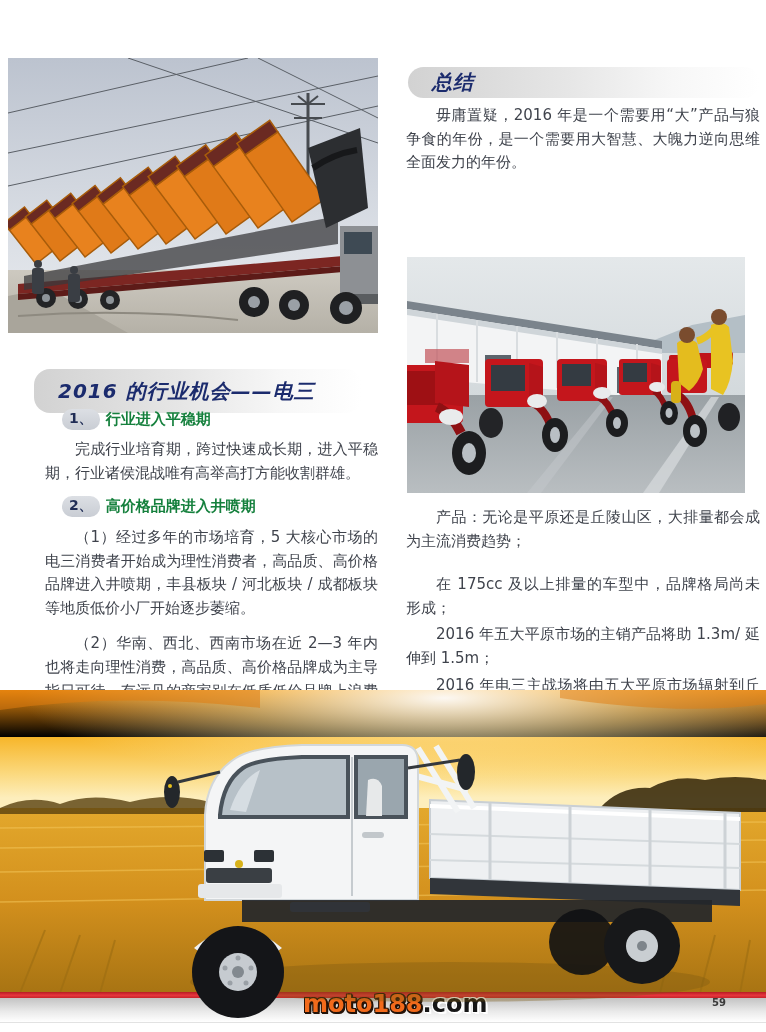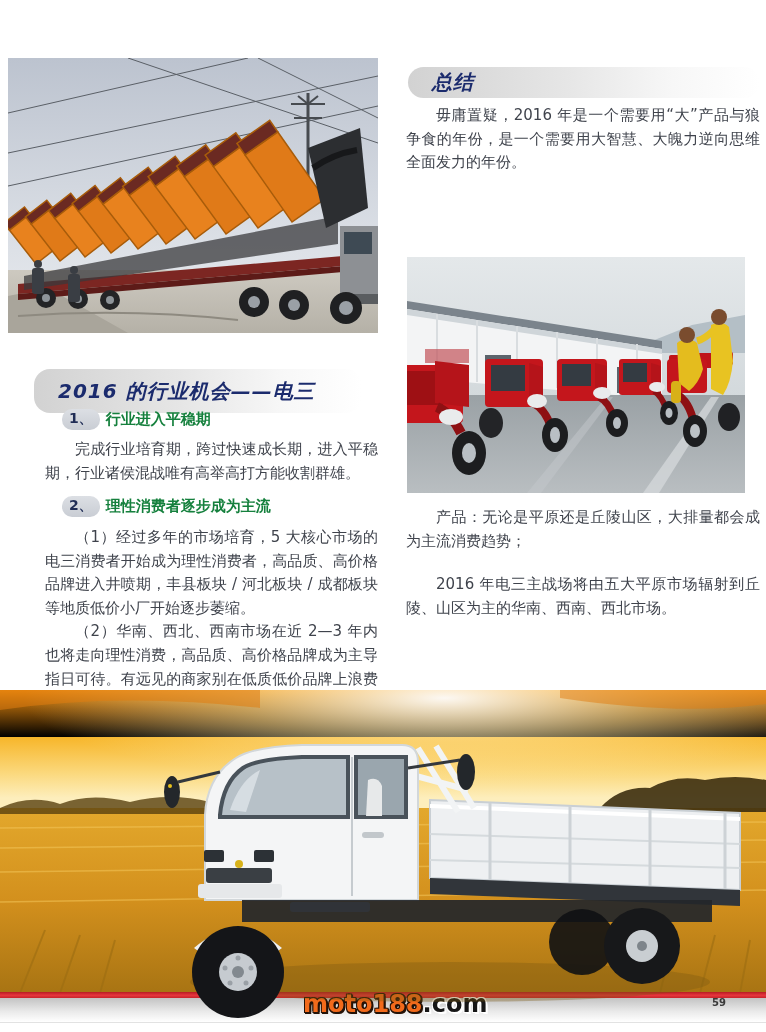--- a/index.html
+++ b/index.html
@@ -259,41 +259,43 @@
 
       <path d="M52,40 q10,-6 18,2 l4,34 q-2,22 -10,34 l-12,-6 z" fill="#e8c322"></path>
       <circle cx="60" cy="32" r="8" fill="#7a4c2e"></circle>
       <path d="M56,44 q-10,10 -18,12" stroke="#e8c322" stroke-width="7" fill="none"></path>
     </g>
   </svg>
 </div>
 
 <div class="abs bodytext" style="left:406px;top:506px;width:354px;">
   <p style="margin-bottom:20px;">产品：无论是平原还是丘陵山区，大排量都会成为主流消费趋势；</p>
+  <p style="margin-bottom:3px;">在 175cc 及以上排量的车型中，品牌格局尚未形成；</p>
+  <p style="margin-bottom:3px;">2016 年五大平原市场的主销产品将助 1.3m/ 延伸到 1.5m；</p>
   <p>2016 年电三主战场将由五大平原市场辐射到丘陵、山区为主的华南、西南、西北市场。</p>
 </div>
 
 <div class="abs pill" style="left:34px;top:369px;width:328px;height:44px;">
   <span>2016 的行业机会——电三</span>
 </div>
 
 <div class="abs subhead" style="left:62px;top:409px;">
   <span class="numbadge">1、</span>
   <span class="ht">行业进入平稳期</span>
 </div>
 <div class="abs bodytext" style="left:45px;top:438px;width:333px;">
   <p>完成行业培育期，跨过快速成长期，进入平稳期，行业诸侯混战唯有高举高打方能收割群雄。</p>
 </div>
 
 <div class="abs subhead" style="left:62px;top:496px;">
   <span class="numbadge">2、</span>
-  <span class="ht">理性消费者逐步成为主流</span>
+  <span class="ht">高价格品牌进入井喷期</span>
 </div>
 <div class="abs bodytext" style="left:45px;top:526px;width:333px;">
-  <p style="margin-bottom:0;">（1）经过多年的市场培育，5 大核心市场的电三消费者开始成为理性消费者，高品质、高价格品牌进入井喷期，丰县板块 / 河北板块 / 成都板块等地质低价小厂开始逐步萎缩。</p>
+  <p style="margin-bottom:12px;">（1）经过多年的市场培育，5 大核心市场的电三消费者开始成为理性消费者，高品质、高价格品牌进入井喷期，丰县板块 / 河北板块 / 成都板块等地质低价小厂开始逐步萎缩。</p>
   <p>（2）华南、西北、西南市场在近 2—3 年内也将走向理性消费，高品质、高价格品牌成为主导指日可待。有远见的商家别在低质低价品牌上浪费时间和损失自己的信誉。</p>
 </div>
 
 <div class="abs photo" style="left:0;top:690px;width:766px;height:303px;">
   <svg width="766" height="303" viewBox="0 0 766 303">
     <defs>
       <linearGradient id="sky3" x1="0" y1="0" x2="0" y2="1">
         <stop offset="0" stop-color="#ee8d0e"></stop>
           <stop offset="0.35" stop-color="#f7b windows62a"></stop>
         <stop offset="0.35" stop-color="#f7b62a"></stop>

